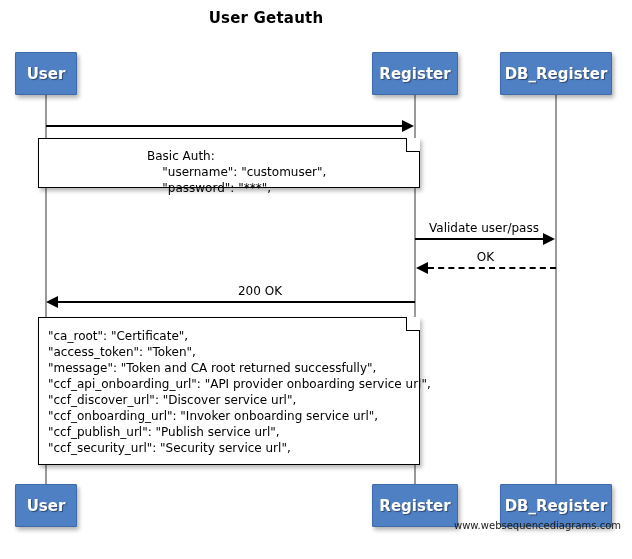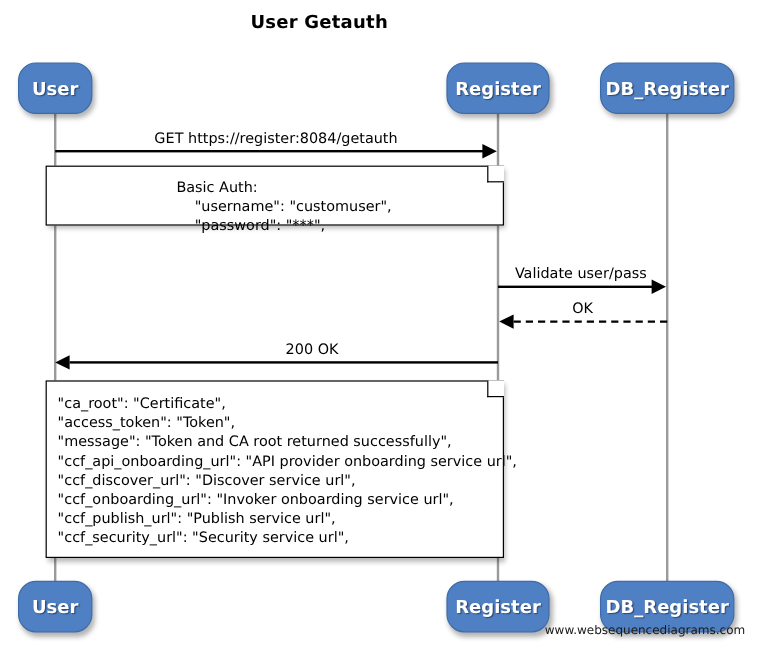--- a/index.html
+++ b/index.html
@@ -38,21 +38,21 @@
     width: 2px;
     background: #9a9a9a;
   }
 
   
   .participant {
     position: absolute;
     box-sizing: border-box;
     background: #5080c4;
     border: 1px solid #3d6aa8;
-    border-radius: 15px;
+    border-radius: 1px;
     box-shadow: 2px 3px 4px rgba(0,0,0,0.30);
     display: flex;
     align-items: center;
     justify-content: center;
   }
   .participant .plabel {
     color: #ffffff;
     font-size: 15px;
     font-weight: bold;
     text-shadow: 1px 1px 1px rgba(0,0,0,0.45);
@@ -141,21 +141,20 @@
   </div>
   <div class="participant" style="left:372px; top:52px; width:86px; height:43px;">
     <span class="plabel">Register</span>
   </div>
   <div class="participant" style="left:500px; top:52px; width:112px; height:43px;">
     <span class="plabel">DB_Register</span>
   </div>
 
   <div class="msg" style="left:46px; top:125px; width:358px;"></div>
   <div class="arrowhead right" style="left:402px; top:120px;"></div>
-  <div class="msg-label" style="left:46px; top:108px; width:368px;">GET https://register:8084/getauth</div>
 
   <div class="note" style="left:38px; top:138px; width:382px; height:50px;">
     <div class="note-corner-clip"></div>
     <div class="note-text" style="left:108px; top:9px;">Basic Auth:
     "username": "customuser",
     "password": "***",</div>
   </div>
 
   <div class="msg" style="left:415px; top:238px; width:129px;"></div>
   <div class="arrowhead right" style="left:543px; top:233px;"></div>

